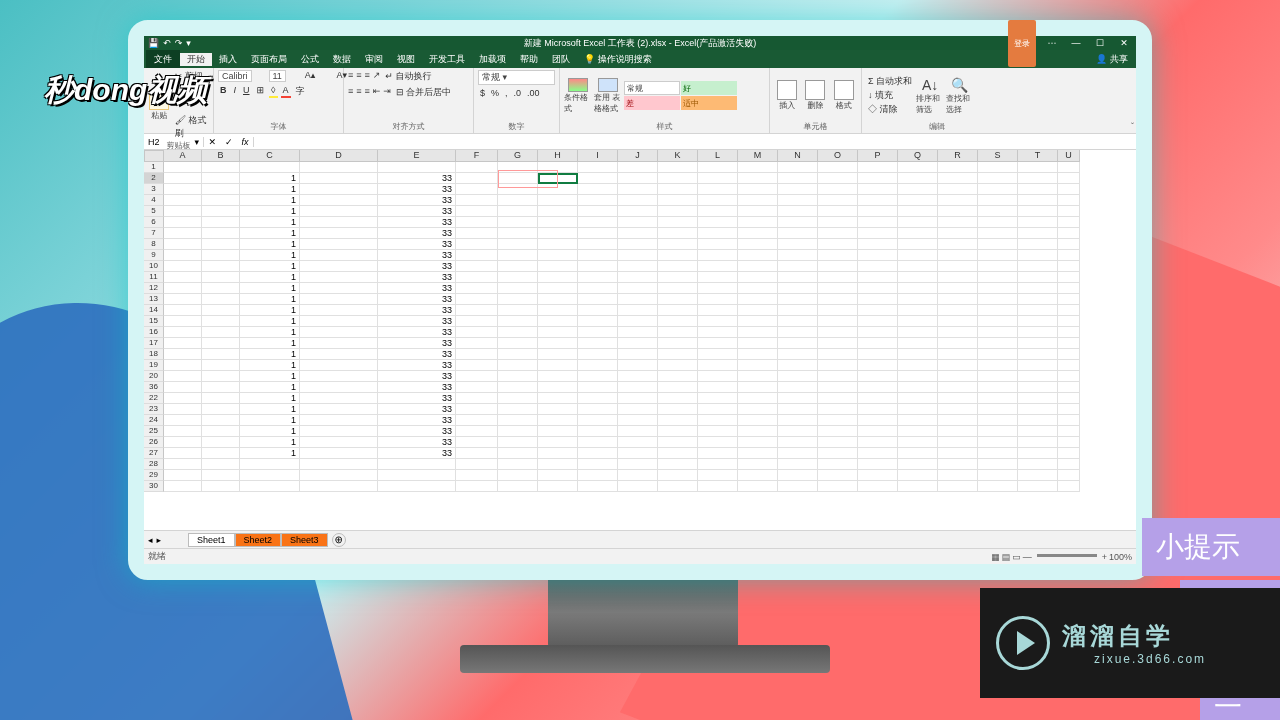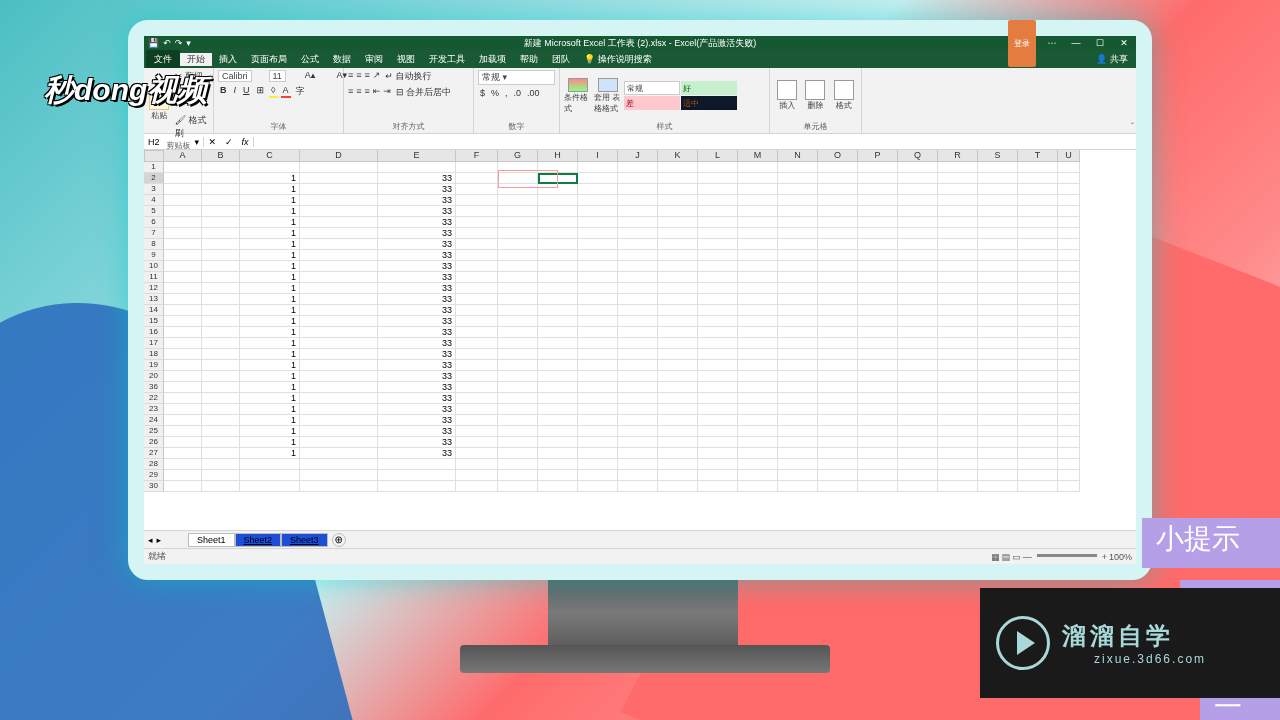--- a/index.html
+++ b/index.html
@@ -48,30 +48,30 @@
 .rowhdr { height: 11px; background: #f0f0f0; border-bottom: 1px solid #dcdcdc; border-right: 1px solid #c6c6c6; text-align: center; font-size: 8px; color: #333; }
 .rowhdr.sel { background: #d4d4d4; }
 .grid { position: absolute; left: 20px; top: 12px; right: 0; bottom: 0; }
 .row { display: flex; height: 11px; }
 .cell { border-right: 1px solid #e0e0e0; border-bottom: 1px solid #e0e0e0; font-size: 9px; text-align: right; padding-right: 3px; color: #000; }
 .cell.selected { border: 2px solid #107c41; }
 
 .sheettabs { height: 18px; background: #f2f2f2; display: flex; align-items: center; font-size: 9px; border-top: 1px solid #d4d4d4; padding-left: 4px; position: relative; }
 .sheettabs .nav { width: 40px; display: flex; gap: 4px; }
 .sheettabs .stab { padding: 1px 8px; border: 1px solid #bcbcbc; background: #fff; }
-.sheettabs .stab.inactive { background: #1d4ed8; text-decoration: underline; }
+.sheettabs .stab.inactive { background: #f97316; }
 .sheettabs .add { width: 14px; height: 14px; border: 1px solid #bcbcbc; border-radius: 50%; display: flex; align-items: center; justify-content: center; margin-left: 4px; font-size: 10px; }
 
 .statusbar { height: 16px; background: #f2f2f2; border-top: 1px solid #d4d4d4; display: flex; align-items: center; font-size: 9px; color: #555; padding: 0 4px; }
 .statusbar .views { margin-left: auto; display: flex; gap: 2px; }
 
 .logo { position: absolute; left: 44px; top: 48px; z-index: 100; color: #fff; font-size: 30px; font-weight: 900; font-style: italic; text-shadow: 2px 2px 0 #000, -1px -1px 0 #000, 1px -1px 0 #000, -1px 1px 0 #000; margin-top: 22px; }
 .logo .d { color: #fff; }
 
-.overlay-tip { position: absolute; right: 0; top: 518px; background: #b5a0e8; color: #fff; padding: 2px 40px 10px 14px; z-index: 40; font-size: 28px; }
+.overlay-tip { position: absolute; right: 0; top: 518px; background: #b5a0e8; color: #fff; padding: 10px 40px 10px 14px; z-index: 40; font-size: 28px; }
 .overlay-input { position: absolute; right: 0; top: 580px; background: #b5a0e8; color: #fff; padding: 10px 40px 10px 14px; z-index: 40; font-size: 28px; width: 100px; }
 .overlay-input2 { position: absolute; right: 0; top: 640px; background: #b5a0e8; color: #fff; padding: 10px 40px 10px 14px; z-index: 40; font-size: 28px; width: 80px; }
 .overlay-logo { position: absolute; right: 0; top: 588px; width: 300px; height: 110px; background: #1a1a1a; z-index: 50; display: flex; align-items: center; padding: 0 16px; }
 .overlay-logo .circ { width: 54px; height: 54px; border: 3px solid #a8d8d8; border-radius: 50%; display: flex; align-items: center; justify-content: center; margin-right: 12px; }
 .overlay-logo .tri { width: 0; height: 0; border-left: 18px solid #a8d8d8; border-top: 12px solid transparent; border-bottom: 12px solid transparent; margin-left: 5px; }
 .overlay-logo .txt { color: #a8d8d8; }
 .overlay-logo .big { font-size: 24px; font-weight: bold; letter-spacing: 4px; }
 .overlay-logo .small { font-size: 12px; letter-spacing: 2px; margin-left: 32px; }
 
 .wA{width:38px}.wB{width:38px}.wC{width:60px}.wD{width:78px}.wE{width:78px}.wF{width:42px}.wG{width:40px}.wH{width:40px}.wI{width:40px}.wJ{width:40px}.wK{width:40px}.wL{width:40px}.wM{width:40px}.wN{width:40px}.wO{width:40px}.wP{width:40px}.wQ{width:40px}.wR{width:40px}.wS{width:40px}.wT{width:40px}.wU{width:22px}
@@ -198,41 +198,59 @@
             </div>
           <div class="bigicon">
               <div class="ic" style="background:#cfe3fa"></div>
               <span>套用
 表格格式</span>
             </div>
           <div style="display:grid;grid-template-columns:1fr 1fr;gap:1px">
             <div class="stylebox" style="background:#fff;border:1px solid #ccc">常规</div>
             <div class="stylebox" style="background:#c6efce;color:#006100">好</div>
             <div class="stylebox" style="background:#ffc7ce;color:#9c0006">差</div>
-            <div class="stylebox" style="background:#0f172a;color:#9c5700">适中</div>
+            <div class="stylebox" style="background:#fdba74;color:#9c5700">适中</div>
           </div>
         </div>
         <div class="label">样式</div>
       </div>
       <div class="rgroup" style="width:92px">
         <div class="content">
           <div class="bigicon">
               <div class="ic"></div>
               <span>插入</span>
             </div>
           <div class="bigicon">
               <div class="ic"></div>
               <span>删除</span>
             </div>
           <div class="bigicon">
               <div class="ic"></div>
               <span>格式</span>
             </div>
         </div>
         <div class="label">单元格</div>
+      </div>
+      <div class="rgroup" style="width:150px;border-right:none">
+        <div class="content">
+          <div style="display:flex;flex-direction:column;gap:1px">
+            <span class="smallbtn">Σ <span>自动求和</span></span>
+            <span class="smallbtn">↓ <span>填充</span></span>
+            <span class="smallbtn">◇ <span>清除</span></span>
+          </div>
+          <div class="bigicon">
+              <span style="font-size:14px">A↓</span>
+              <span>排序和筛选</span>
+            </div>
+          <div class="bigicon">
+              <span style="font-size:14px">🔍</span>
+              <span>查找和选择</span>
+            </div>
+        </div>
+        <div class="label">编辑</div>
       </div>
       <span class="ribbon-collapse">ˇ</span>
     </div>
 
     <div class="formulabar">
       <div class="namebox">
           <span>H2</span>
           <span>▾</span>
         </div>
       <div class="fxbtns">

